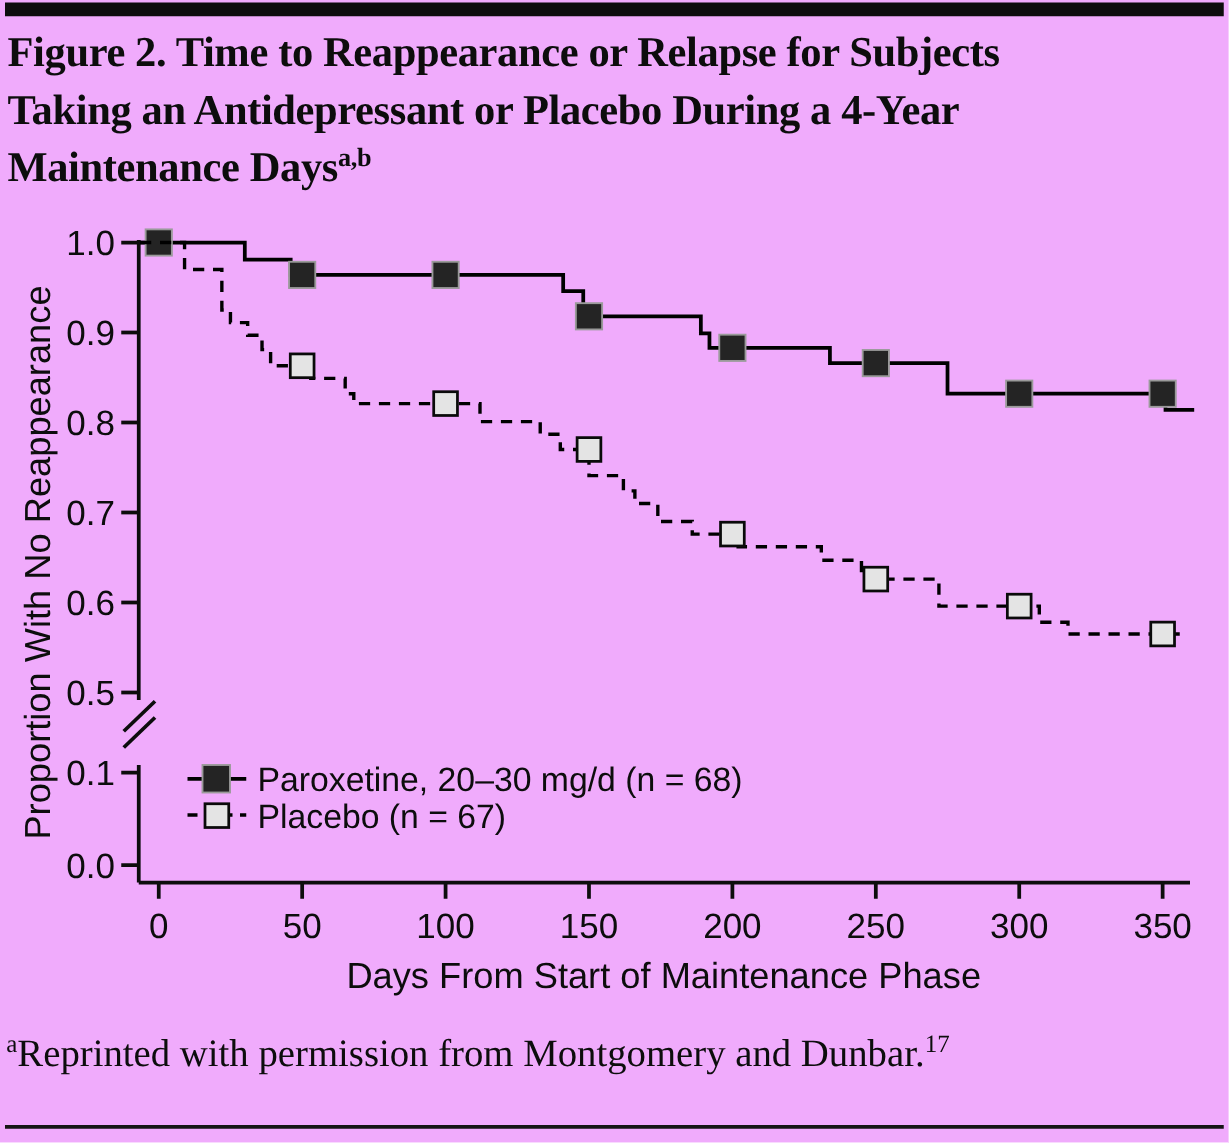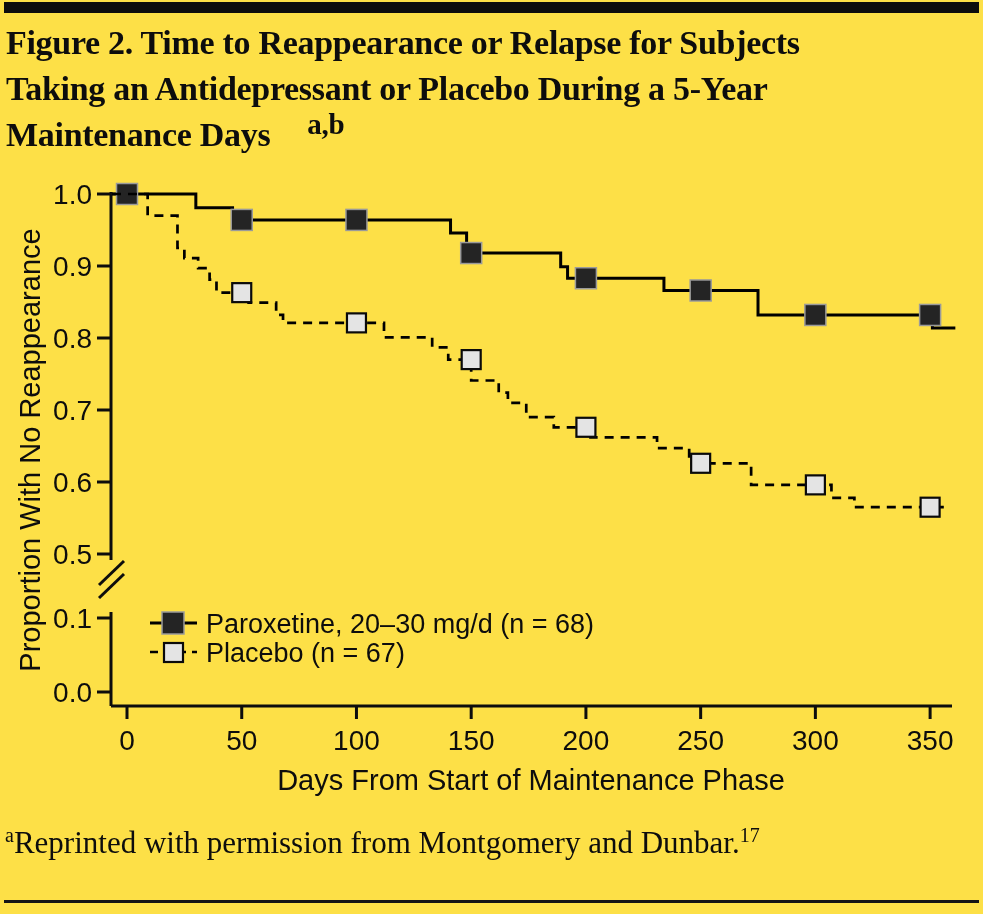--- a/index.html
+++ b/index.html
@@ -1,43 +1,43 @@
 <!DOCTYPE html>
 <html><head>
 <meta charset="utf-8">
 <style>
   html,body{margin:0;padding:0;background:#ffffff;}
-  .page{position:relative;width:983px;height:914px;background:#fde047;overflow:hidden;
+  .page{position:relative;width:983px;height:914px;background:#f0abfc;overflow:hidden;
         font-family:"Liberation Sans",sans-serif;color:#0d0d0d;}
   .top-bar{position:absolute;left:4px;right:4px;top:2px;height:11px;background:#0d0d0d;}
   .title{position:absolute;left:6px;top:20px;margin:0;width:950px;
          font-family:"Liberation Serif",serif;font-weight:700;font-size:34px;line-height:46px;
          color:#0d0d0d;letter-spacing:-0.3px;}
-  .title sup{font-size:29px;line-height:0;margin-left:37px;}
+  .title sup{font-size:21px;line-height:0;}
   svg.chart{position:absolute;left:0;top:160px;}
   svg text{font-family:"Liberation Sans",sans-serif;fill:#0d0d0d;}
   .tickfont{font-size:28px;}
   .axtitle{font-size:29px;}
   .legfont{font-size:27px;}
   .footnotes{position:absolute;left:5px;top:824px;margin:0;
              font-family:"Liberation Serif",serif;font-size:31px;line-height:38px;color:#0d0d0d;}
   .footnotes p{margin:0;}
   .footnotes sup{font-size:20px;line-height:0;}
   .bottom-rule{position:absolute;left:4px;right:4px;top:900px;height:3px;background:#151515;}
 </style>
 </head>
 <body>
 
 <div class="page">
 
   <div class="top-bar"></div>
 
   <h2 class="title">
     <span>Figure 2. Time to Reappearance or Relapse for Subjects</span><br>
-    <span>Taking an Antidepressant or Placebo During a 5-Year</span><br>
+    <span>Taking an Antidepressant or Placebo During a 4-Year</span><br>
     <span>Maintenance Days</span><sup>a,b</sup>
   </h2>
 
   <svg class="chart" width="983" height="650" viewBox="0 160 983 650" xmlns="http://www.w3.org/2000/svg">
     <g id="axes">
         <line x1="111" y1="192" x2="111" y2="560" stroke="#0d0d0d" stroke-width="3"></line>
         <line x1="111" y1="612" x2="111" y2="706" stroke="#0d0d0d" stroke-width="3"></line>
         <line x1="99" y1="585" x2="124" y2="561" stroke="#0d0d0d" stroke-width="3"></line>
         <line x1="99" y1="598" x2="124" y2="574" stroke="#0d0d0d" stroke-width="3"></line>
         <line x1="111" y1="706" x2="952" y2="706" stroke="#0d0d0d" stroke-width="3"></line>

